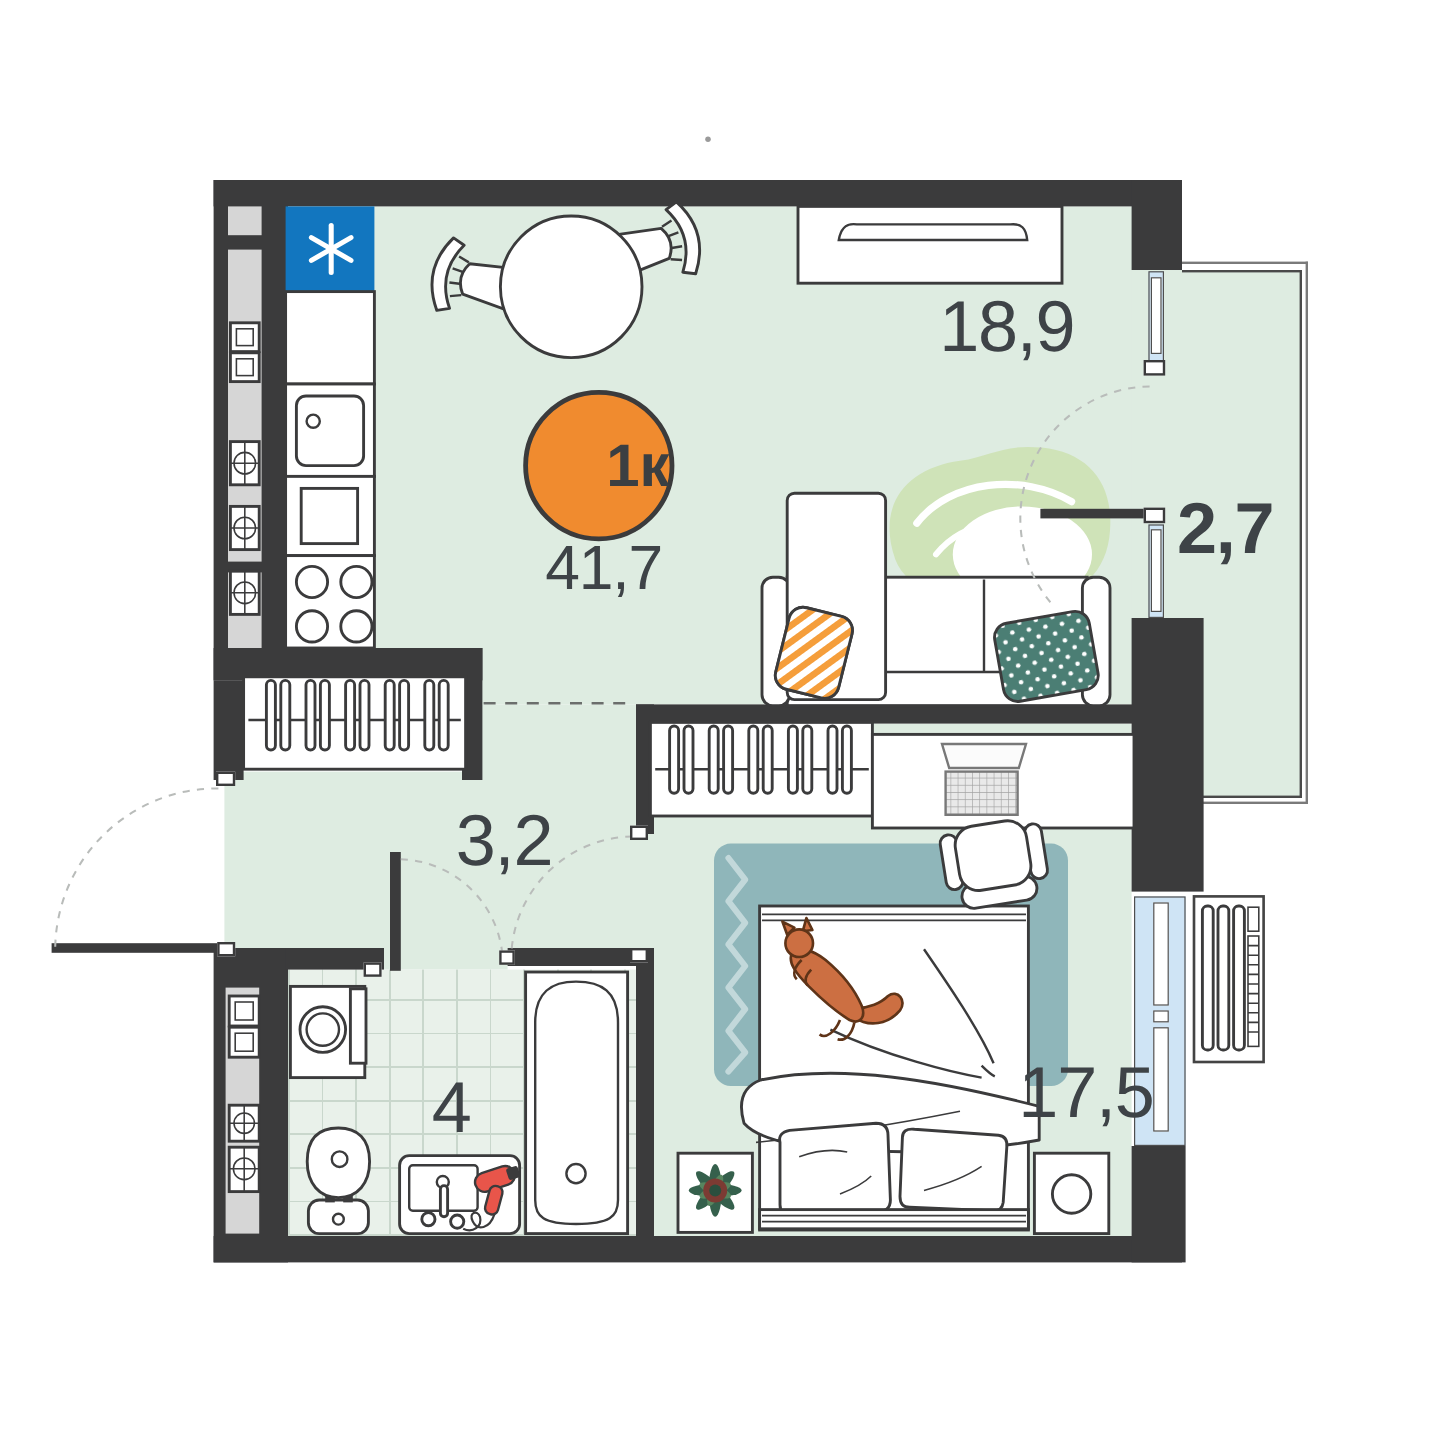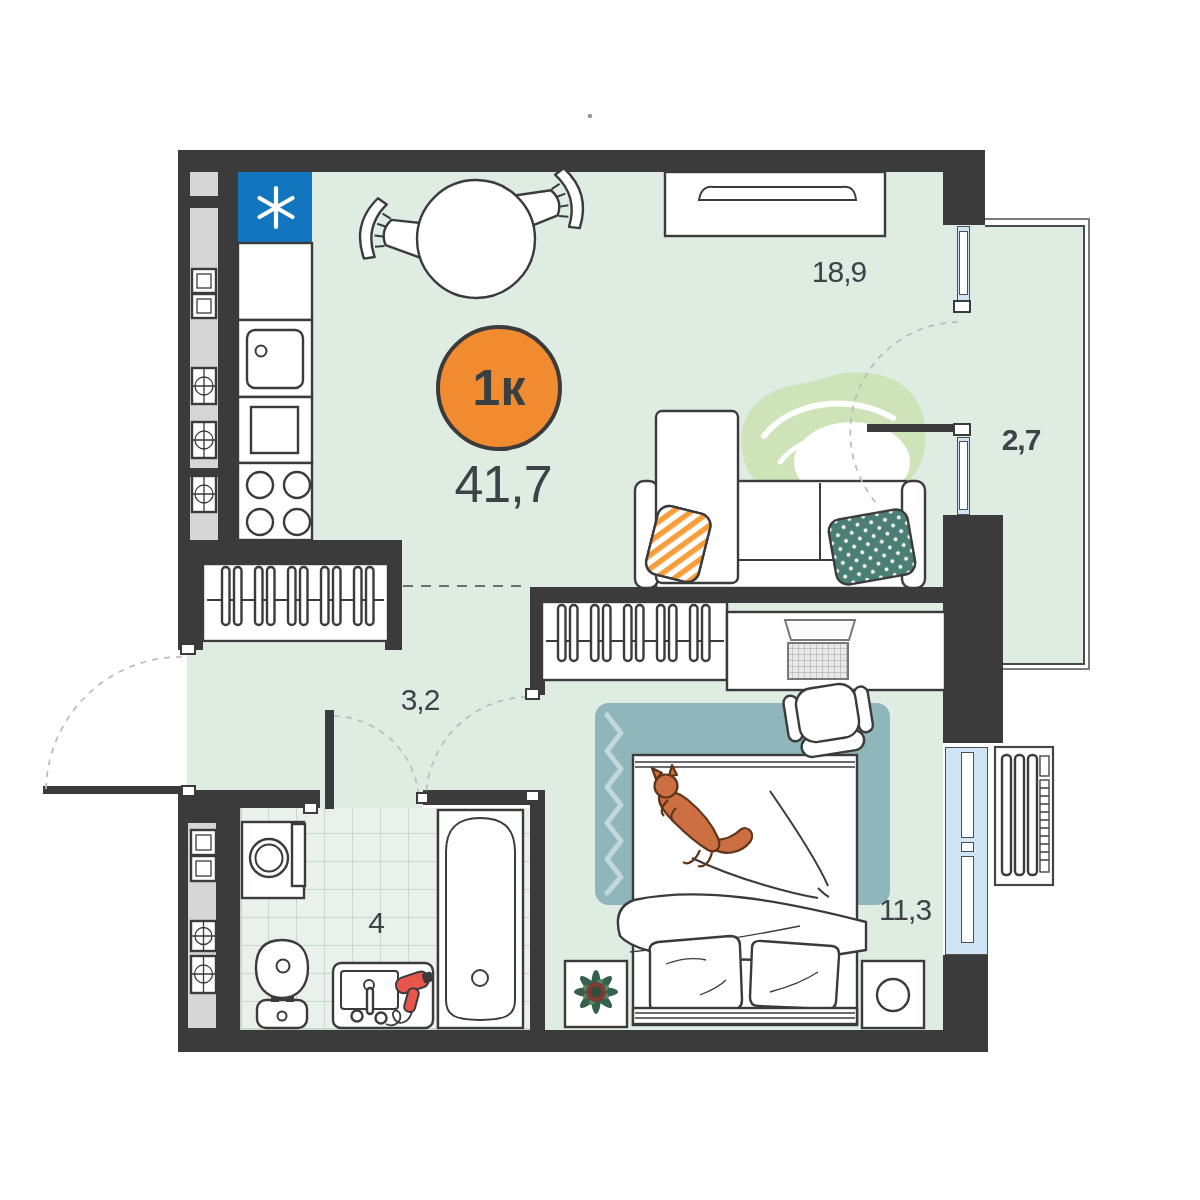--- a/index.html
+++ b/index.html
@@ -9,27 +9,27 @@
   .green{position:absolute;background:#DEECE1;}
   .wall{position:absolute;background:#3B3B3C;}
   .shaft{position:absolute;background:#D6D6D6;}
   .glass{position:absolute;background:#CFE4F5;border:1.5px solid #4F4F4F;box-sizing:border-box;}
   .mullion{position:absolute;background:#fff;border:1.5px solid #4F4F4F;box-sizing:border-box;}
   .handle{position:absolute;background:#fff;border:2px solid #3B3B3C;box-sizing:border-box;}
   .leaf{position:absolute;background:#3B3B3C;}
   .tile{position:absolute;background-color:#E9F1EA;
     background-image:repeating-linear-gradient(0deg,#C9D7CC 0 1.5px,transparent 1.5px 28px),
                      repeating-linear-gradient(90deg,#C9D7CC 0 1.5px,transparent 1.5px 28px);}
-  .area-label{position:absolute;transform:translate(-50%,-50%);color:#3E4347;font-size:30px;
+  .area-label{position:absolute;transform:translate(-50%,-50%);color:#3E4347;font-size:60px;
               letter-spacing:-1px;white-space:nowrap;}
   #total-label{position:absolute;transform:translate(-50%,-50%);color:#3E4347;font-size:52px;
               letter-spacing:-1px;}
   #badge{position:absolute;left:436px;top:325px;width:126px;height:126px;border-radius:50%;
          background:#F08B2F;border:4px solid #3B3B3C;box-sizing:border-box;
-         display:flex;align-items:center;justify-content:center;}
+         display:flex;align-items:center;justify-content:flex-end;}
   #badge span{color:#3B3F42;font-size:50px;font-weight:bold;}
   #balcony-outer{position:absolute;left:985px;top:218px;width:105px;height:452px;box-sizing:border-box;
          border-top:2px solid #7A7A7A;border-right:2px solid #7A7A7A;border-bottom:2px solid #7A7A7A;}
   #balcony-inner{position:absolute;left:985px;top:225px;width:100px;height:440px;background:#DEECE1;
          box-sizing:border-box;border-top:2px solid #4A4A4A;border-right:2px solid #4A4A4A;
          border-bottom:2px solid #4A4A4A;}
   svg .s{fill:#fff;stroke:#3B3B3C;stroke-width:2.4px;}
   svg .ln{fill:none;stroke:#3B3B3C;stroke-width:2px;}
   svg .thin{fill:none;stroke:#3B3B3C;stroke-width:1.3px;}
   svg .dash{fill:none;stroke:#B9BCBA;stroke-width:1.7px;stroke-dasharray:6 6;}
@@ -349,20 +349,20 @@
   <div class="handle" style="left:303px;top:802px;width:15px;height:12px;"></div>
   <div class="handle" style="left:416px;top:792px;width:13px;height:12px;"></div>
   <div class="handle" style="left:525px;top:790px;width:15px;height:12px;"></div>
   <div class="handle" style="left:953px;top:300px;width:18px;height:13px;"></div>
   <div class="handle" style="left:953px;top:423px;width:18px;height:13px;"></div>
 
   <div class="area-label" style="left:839px;top:272px;">18,9</div>
   <div class="area-label" style="left:1021px;top:440px;font-weight:bold;">2,7</div>
   <div class="area-label" style="left:420px;top:700px;">3,2</div>
   <div class="area-label" style="left:376px;top:923px;">4</div>
-  <div class="area-label" style="left:905px;top:910px;">11,3</div>
+  <div class="area-label" style="left:905px;top:910px;">17,5</div>
 
   <div id="badge">
     <span>1к</span>
   </div>
-  <div id="total-label" style="left:503px;top:484px;">41,7</div>
+  <div id="total-label" style="left:503px;top:474px;">41,7</div>
 
 </div>
 
 </body></html>

